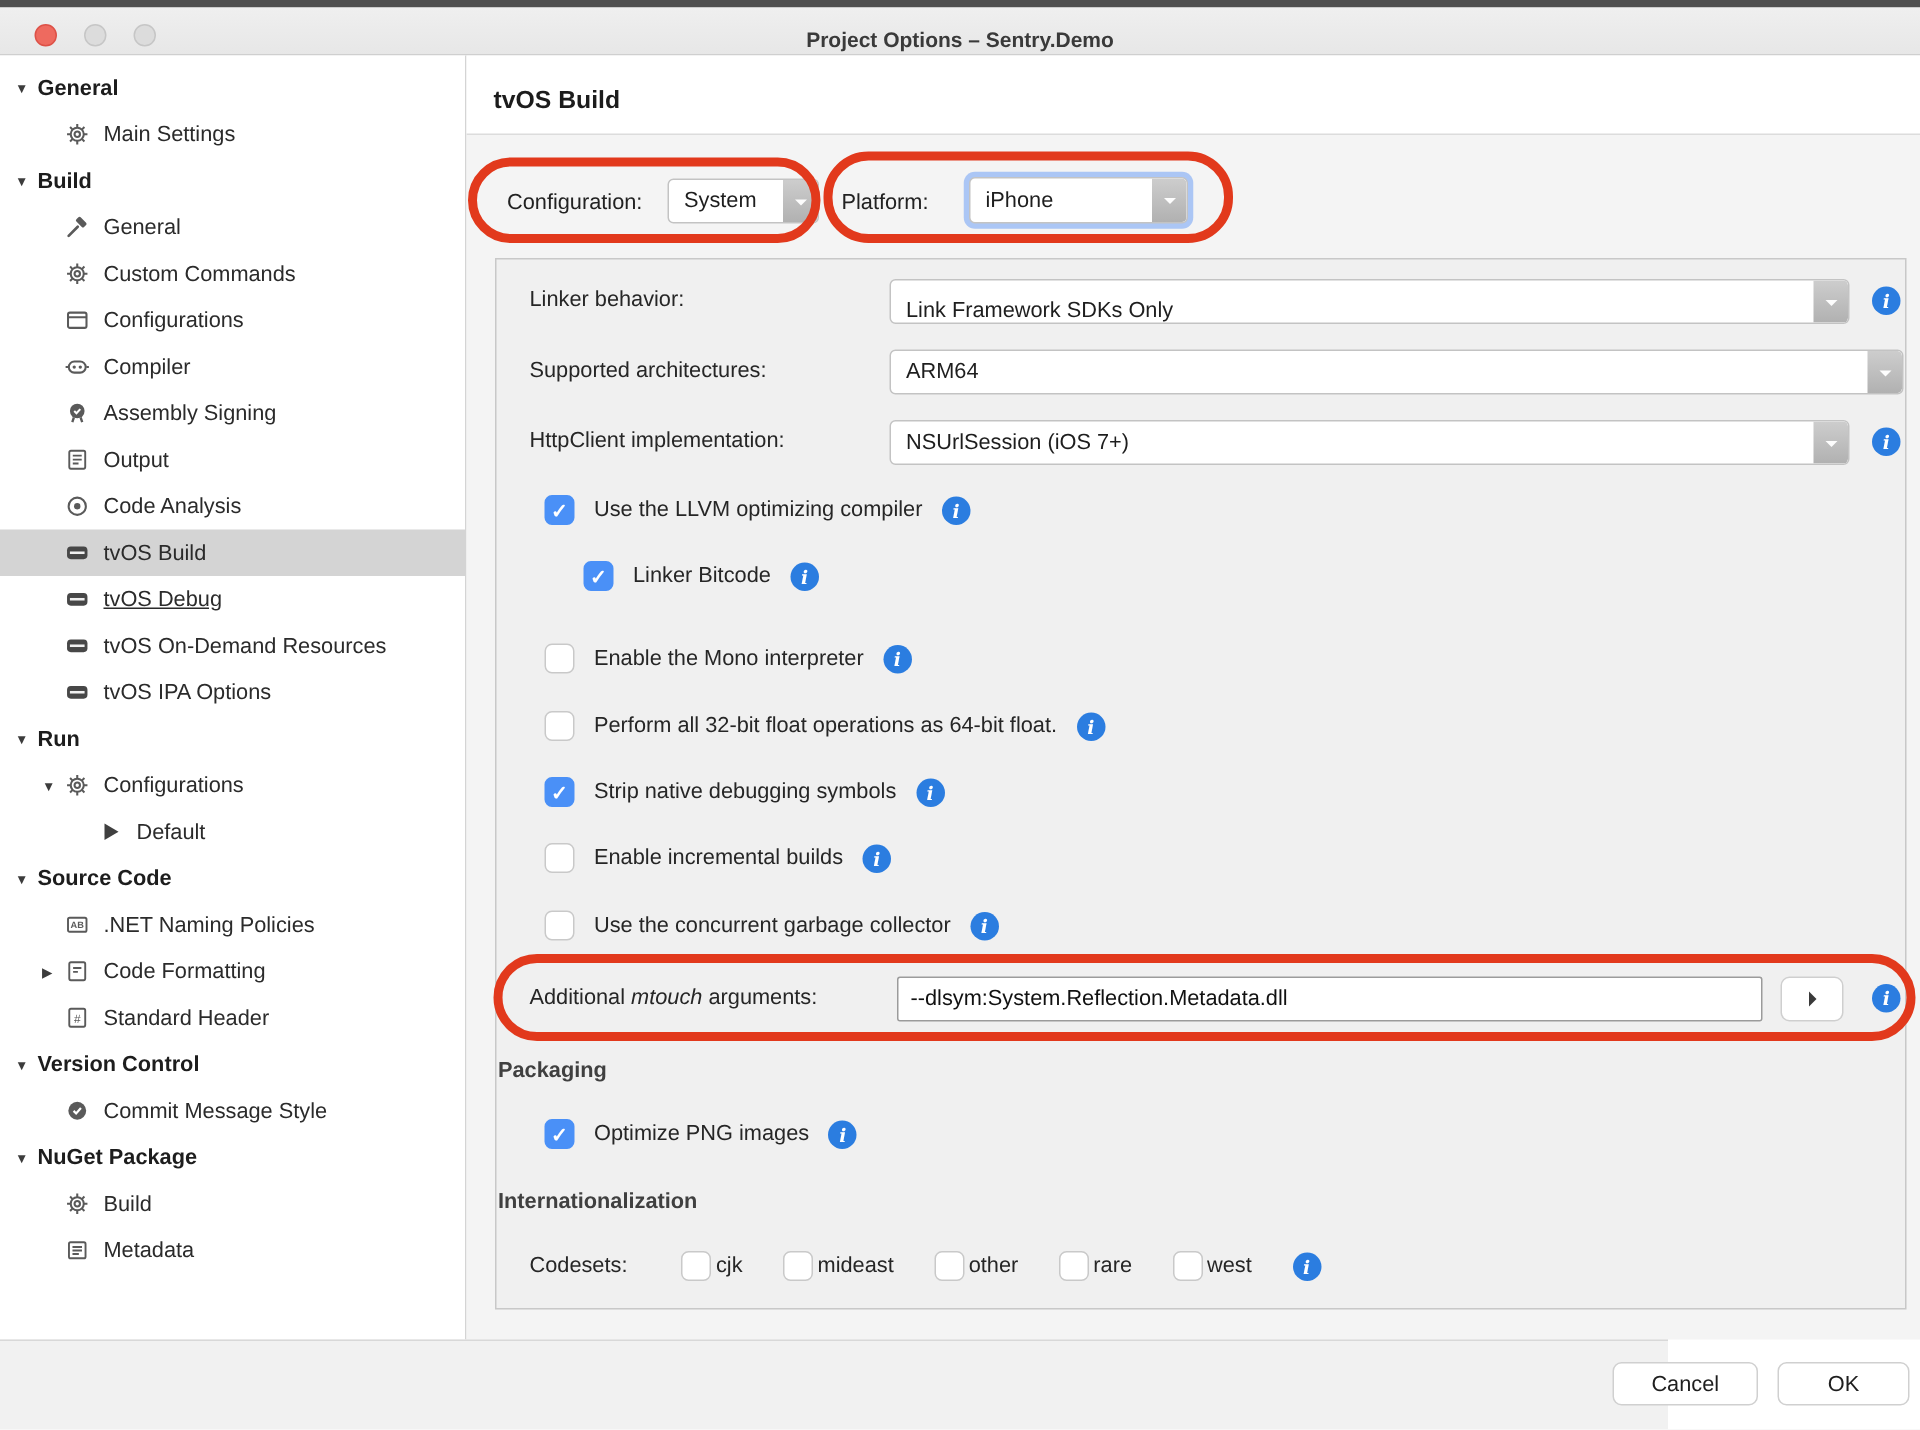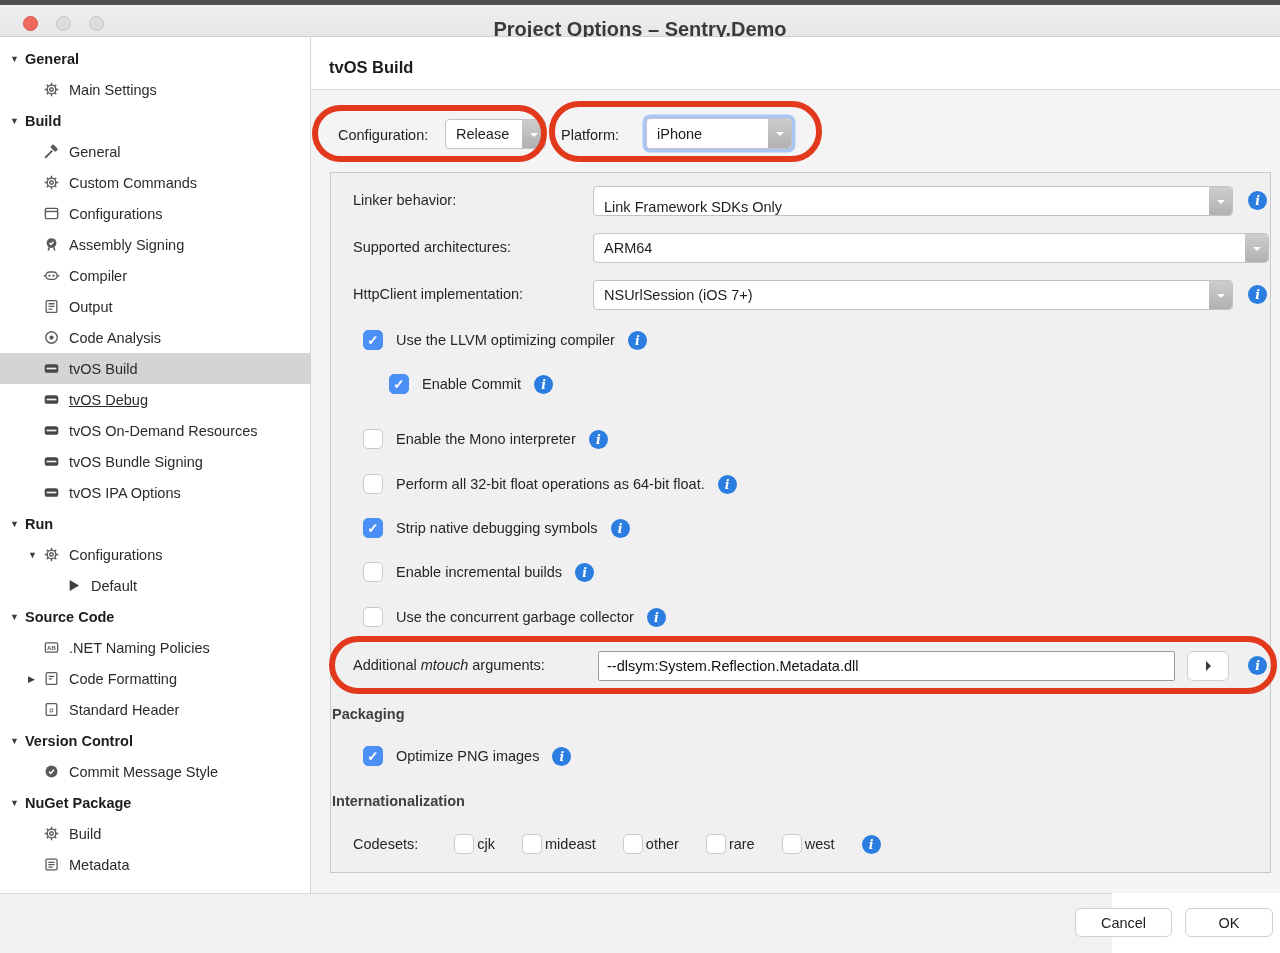--- a/index.html
+++ b/index.html
@@ -10,21 +10,21 @@
   }
   
   .top-edge{position:absolute;left:0;top:0;width:1280px;height:5px;background:#4f4f4f;}
   .titlebar{position:absolute;left:0;top:5px;width:1280px;height:32px;
     background:linear-gradient(#efefef,#e7e7e7);border-bottom:1px solid #cfcfcf;box-sizing:border-box;}
   .traffic{position:absolute;top:11px;width:15px;height:15px;border-radius:50%;box-sizing:border-box;}
   .t-red{left:23px;background:#ee6a5f;border:1px solid #dd5147;}
   .t-g1{left:56px;background:#dcdcdc;border:1px solid #c6c6c6;}
   .t-g2{left:89px;background:#dcdcdc;border:1px solid #c6c6c6;}
   .wtitle{position:absolute;left:0;top:13px;width:100%;text-align:center;
-    font-size:20px;font-weight:700;color:#3a3a3a;}
+    font-size:14px;font-weight:700;color:#3a3a3a;}
   
   .sidebar{position:absolute;left:0;top:37px;width:311px;height:856px;background:#fff;
     border-right:1px solid #d4d4d4;box-sizing:border-box;padding-top:6px;overflow:hidden;}
   .side-row{height:31px;display:flex;align-items:center;font-size:14.5px;color:#2b2b2b;box-sizing:border-box;}
   .side-row.selected{background:#d4d4d4;}
   .side-row.bold{font-weight:700;color:#1d1d1d;}
   .tri{width:17px;flex:none;font-size:9px;color:#3c3c3c;padding-left:2px;box-sizing:border-box;}
   .sicon{width:19px;height:17px;flex:none;margin-right:7px;display:flex;align-items:center;}
   .sicon svg{width:17px;height:17px;display:block;}
   .slbl{white-space:nowrap;}
@@ -156,45 +156,45 @@
             <path d="M2.2 6.1h11.6"></path>
           </g>
         </svg>
       </span>
       <span class="slbl">Configurations</span>
     </div>
     <div class="side-row" style="padding-left: 26px;">
       <span class="tri"></span>
       <span class="sicon">
         <svg viewBox="0 0 16 16">
+          <g stroke="#5a5a5a" stroke-width="1.3" fill="none">
+            <rect x="2.7" y="4.7" width="10.6" height="7" rx="3.5"></rect>
+            <path d="M.7 8.2h1.6M13.7 8.2h1.6"></path>
+          </g>
+          <circle cx="6.1" cy="8.2" r="1.05" fill="#5a5a5a"></circle>
+          <circle cx="9.9" cy="8.2" r="1.05" fill="#5a5a5a"></circle>
+        </svg>
+      </span>
+      <span class="slbl">Compiler</span>
+    </div>
+    <div class="side-row" style="padding-left: 26px;">
+      <span class="tri"></span>
+      <span class="sicon">
+        <svg viewBox="0 0 16 16">
           <circle cx="8" cy="6.6" r="4.6" fill="#5a5a5a"></circle>
           <path d="M6.1 6.6l1.4 1.4 2.4-2.6" stroke="#fff" stroke-width="1.3" fill="none"></path>
           <path d="M5.9 10.6l-1 3M10.1 10.6l1 3" stroke="#5a5a5a" stroke-width="1.5" fill="none"></path>
         </svg>
       </span>
       <span class="slbl">Assembly Signing</span>
     </div>
     <div class="side-row" style="padding-left: 26px;">
       <span class="tri"></span>
       <span class="sicon">
         <svg viewBox="0 0 16 16">
-          <g stroke="#5a5a5a" stroke-width="1.3" fill="none">
-            <rect x="2.7" y="4.7" width="10.6" height="7" rx="3.5"></rect>
-            <path d="M.7 8.2h1.6M13.7 8.2h1.6"></path>
-          </g>
-          <circle cx="6.1" cy="8.2" r="1.05" fill="#5a5a5a"></circle>
-          <circle cx="9.9" cy="8.2" r="1.05" fill="#5a5a5a"></circle>
-        </svg>
-      </span>
-      <span class="slbl">Compiler</span>
-    </div>
-    <div class="side-row" style="padding-left: 26px;">
-      <span class="tri"></span>
-      <span class="sicon">
-        <svg viewBox="0 0 16 16">
           <g stroke="#5a5a5a" stroke-width="1.2" fill="none">
             <rect x="3" y="2.4" width="10" height="11.2" rx="1"></rect>
             <path d="M5.2 5.4h5.6M5.2 7.9h5.6M5.2 10.4h3.6"></path>
           </g>
         </svg>
       </span>
       <span class="slbl">Output</span>
     </div>
     <div class="side-row" style="padding-left: 26px;">
       <span class="tri"></span>
@@ -237,30 +237,20 @@
       <span class="slbl">tvOS On-Demand Resources</span>
     </div>
     <div class="side-row" style="padding-left: 26px;">
       <span class="tri"></span>
       <span class="sicon">
         <svg viewBox="0 0 16 16">
           <rect x="1.6" y="4" width="12.8" height="8" rx="2.4" fill="#474747"></rect>
           <rect x="3.4" y="7.2" width="9.2" height="1.6" fill="#f0f0f0"></rect>
         </svg>
       </span>
-      <span class="slbl">tvOS Bundle Signing</span>
-    </div>
-    <div class="side-row" style="padding-left: 26px;">
-      <span class="tri"></span>
-      <span class="sicon">
-        <svg viewBox="0 0 16 16">
-          <rect x="1.6" y="4" width="12.8" height="8" rx="2.4" fill="#474747"></rect>
-          <rect x="3.4" y="7.2" width="9.2" height="1.6" fill="#f0f0f0"></rect>
-        </svg>
-      </span>
       <span class="slbl">tvOS IPA Options</span>
     </div>
     <div class="side-row bold" style="padding-left: 8px;">
       <span class="tri">▼</span>
       <span class="slbl">Run</span>
     </div>
     <div class="side-row" style="padding-left: 26px;">
       <span class="tri">▼</span>
       <span class="sicon">
         <svg viewBox="0 0 16 16">
@@ -364,21 +354,21 @@
   </div>
 
 <div class="panel-header">
   <div class="page-title">tvOS Build</div>
 </div>
 
 <div class="panel-mid"></div>
 
 <span class="toolbar-label lbl-config">Configuration:</span>
 <div class="select sel-release">
-  <span>Release</span>
+  <span>System</span>
   <span class="arrow"></span>
 </div>
 
 <span class="toolbar-label lbl-platform">Platform:</span>
 <div class="select sel-platform">
   <span>iPhone</span>
   <span class="arrow"></span>
 </div>
 
 <div class="content-box">
@@ -433,21 +423,21 @@
       <span class="arrow"></span>
     </div>
     <span class="info abs-info" style="left: 917px; top: 112px;">i</span>
     <div class="cb-row" style="top: 157px; left: 32px;">
       <span class="cb checked">✓</span>
       <span>Use the LLVM optimizing compiler</span>
       <span class="info">i</span>
     </div>
     <div class="cb-row" style="top: 201px; left: 58px;">
       <span class="cb checked">✓</span>
-      <span>Enable Commit</span>
+      <span>Linker Bitcode</span>
       <span class="info">i</span>
     </div>
     <div class="cb-row" style="top: 256px; left: 32px;">
       <span class="cb"></span>
       <span>Enable the Mono interpreter</span>
       <span class="info">i</span>
     </div>
     <div class="cb-row" style="top: 301px; left: 32px;">
       <span class="cb"></span>
       <span>Perform all 32-bit float operations as 64-bit float.</span>

